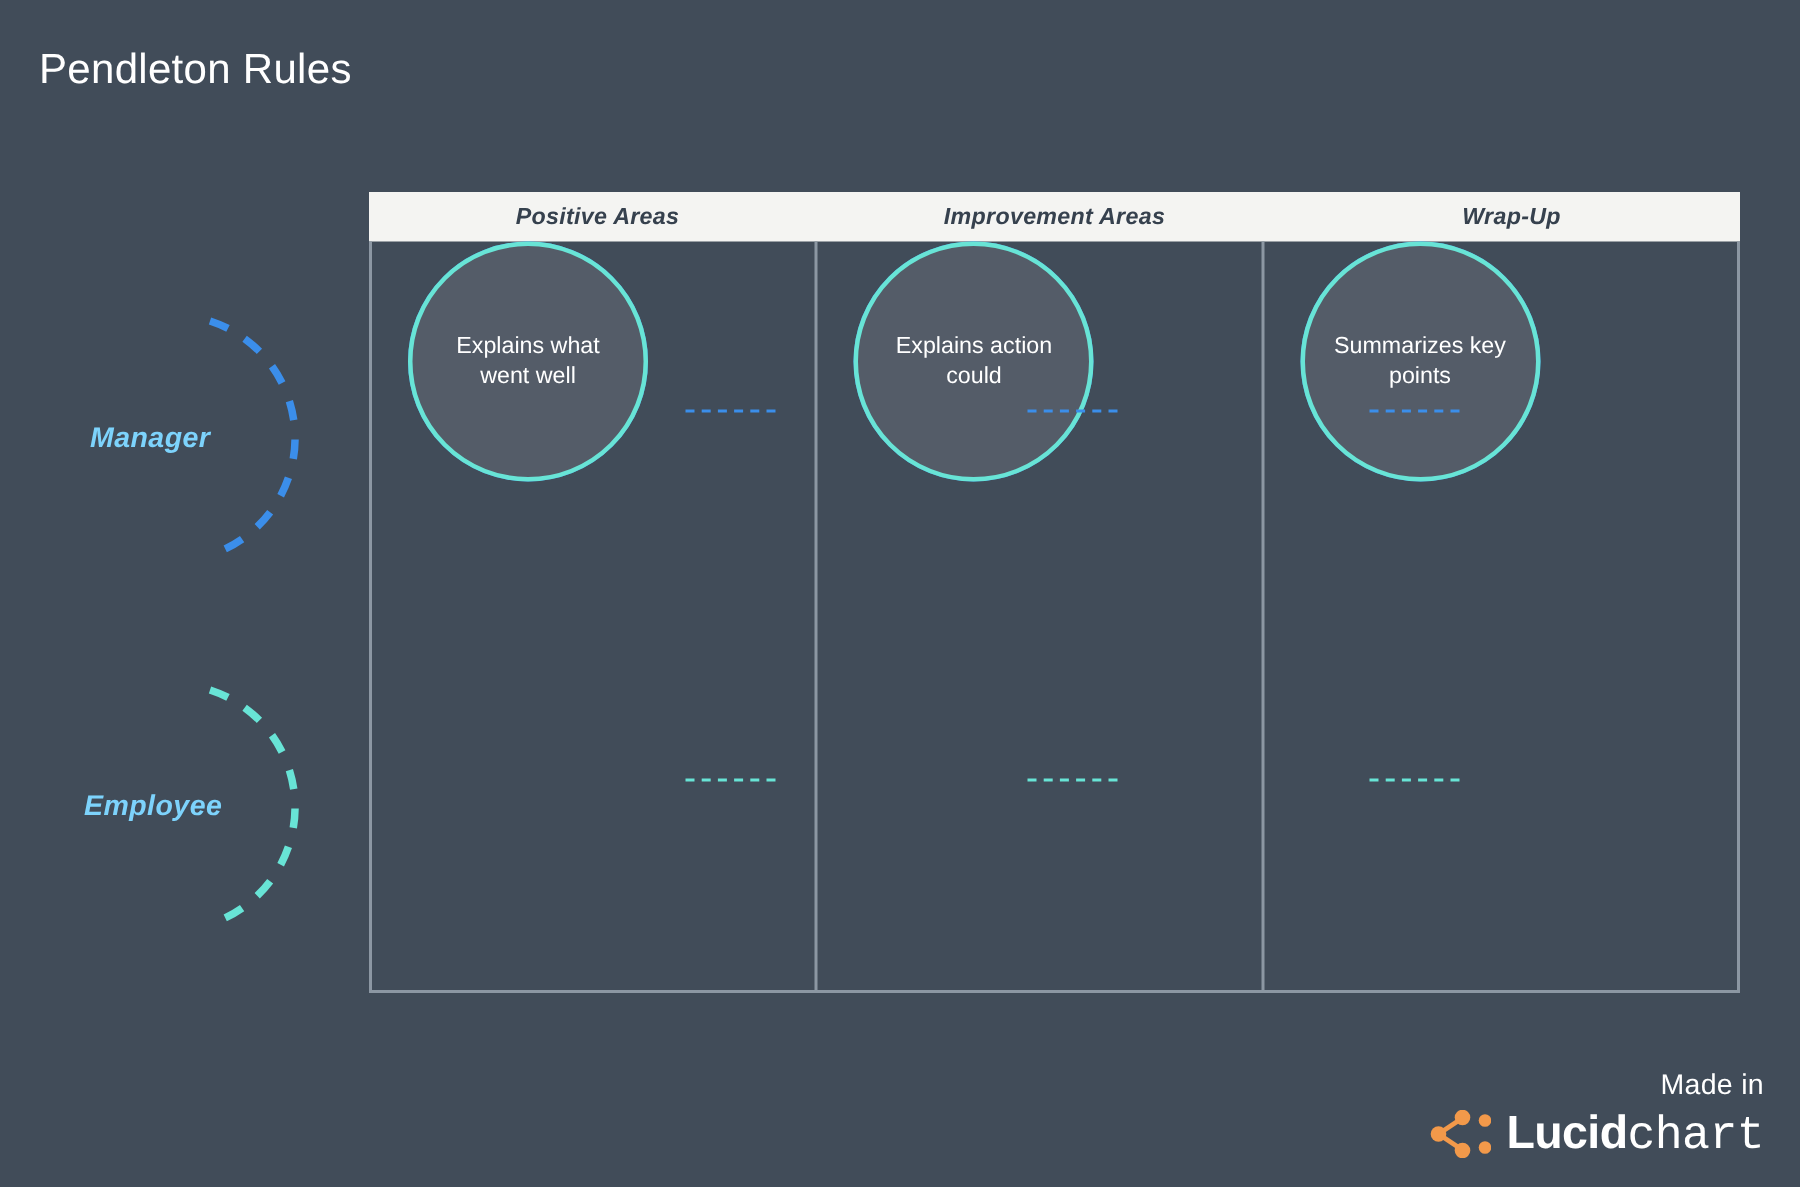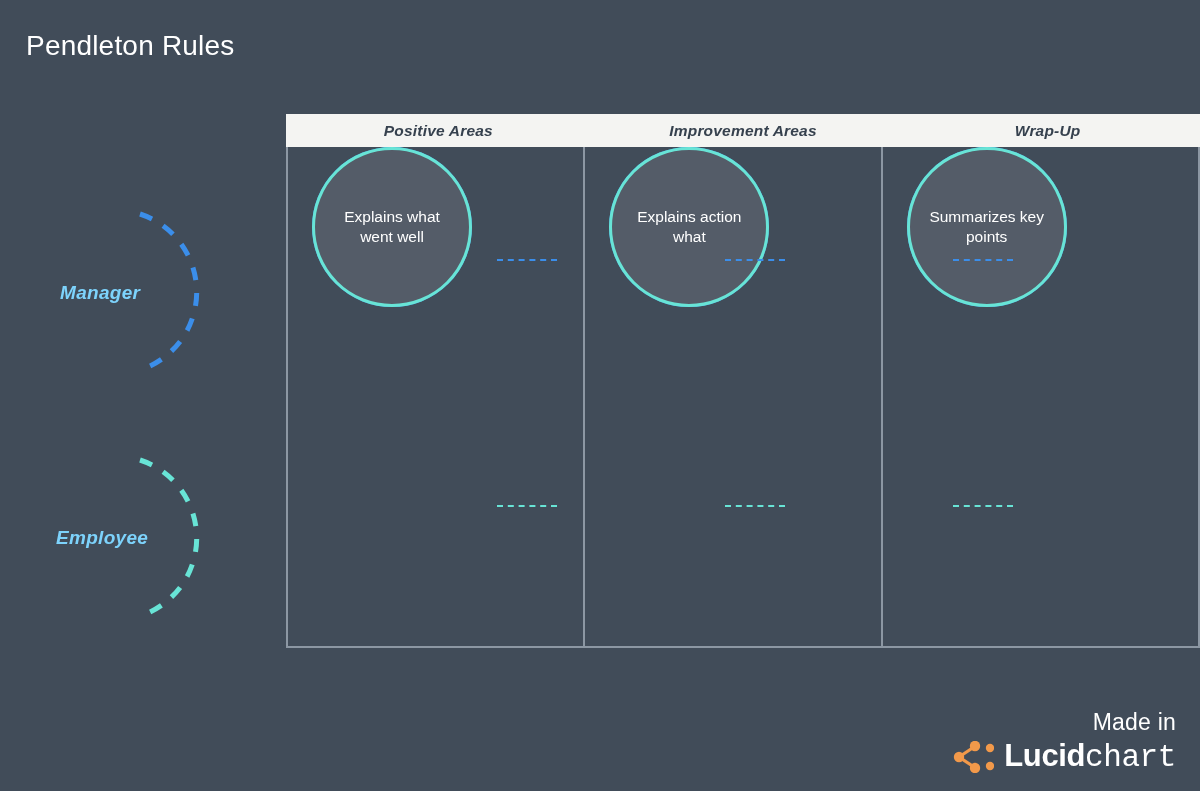--- a/index.html
+++ b/index.html
@@ -22,24 +22,23 @@
     font-weight: 300;
     color: #ffffff;
     letter-spacing: 0.2px;
     white-space: nowrap;
   }
 
   
   .matrix {
     position: absolute;
     left: 246px;
-    top: 114px;
+    top: 128px;
     width: 914px;
     height: 534px;
-    margin-left: 40px;
   }
 
   .matrix-header {
     display: flex;
     height: 33px;
     background: #f4f4f2;
     width: 100%;
   }
   .matrix-header .col-head {
     flex: 1 1 0;
@@ -125,21 +124,21 @@
   .connector.teal { border-top-color: #68e4d6; }
 
   
   .footer {
     position: absolute;
     right: 24px;
     bottom: 18px;
     text-align: right;
   }
   .made-in {
-    font-size: 23px;
+    font-size: 19px;
     color: #ffffff;
     font-weight: 400;
     letter-spacing: 0.2px;
     margin-bottom: 4px;
   }
   .logo-row {
     display: flex;
     align-items: center;
     justify-content: flex-end;
     gap: 10px;
@@ -187,21 +186,21 @@
         <span class="node-text">Explains what went well</span>
       </div>
     </div>
 
 
     <div class="matrix-col">
       <div class="node blue" style="left:24px;">
         <span class="node-text">Approves action plan w/any necessary changes</span>
       </div>
       <div class="node teal" style="left:24px;">
-        <span class="node-text">Explains action what</span>
+        <span class="node-text">Explains action could</span>
       </div>
     </div>
 
     <div class="matrix-col">
       <div class="node blue" style="left:24px;">
         <span class="node-text">Compliments on decided action plan</span>
       </div>
       <div class="node teal" style="left:24px;">
         <span class="node-text">Summarizes key points</span>
       </div>

